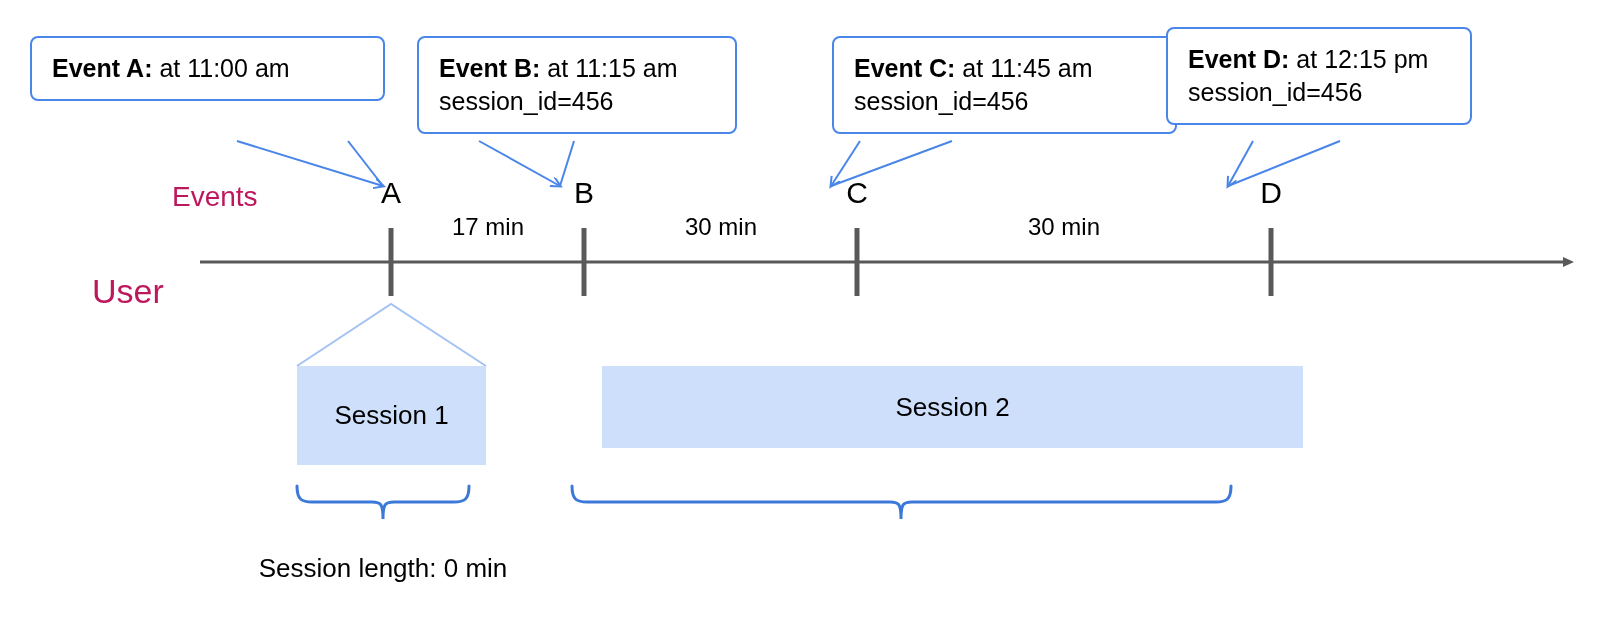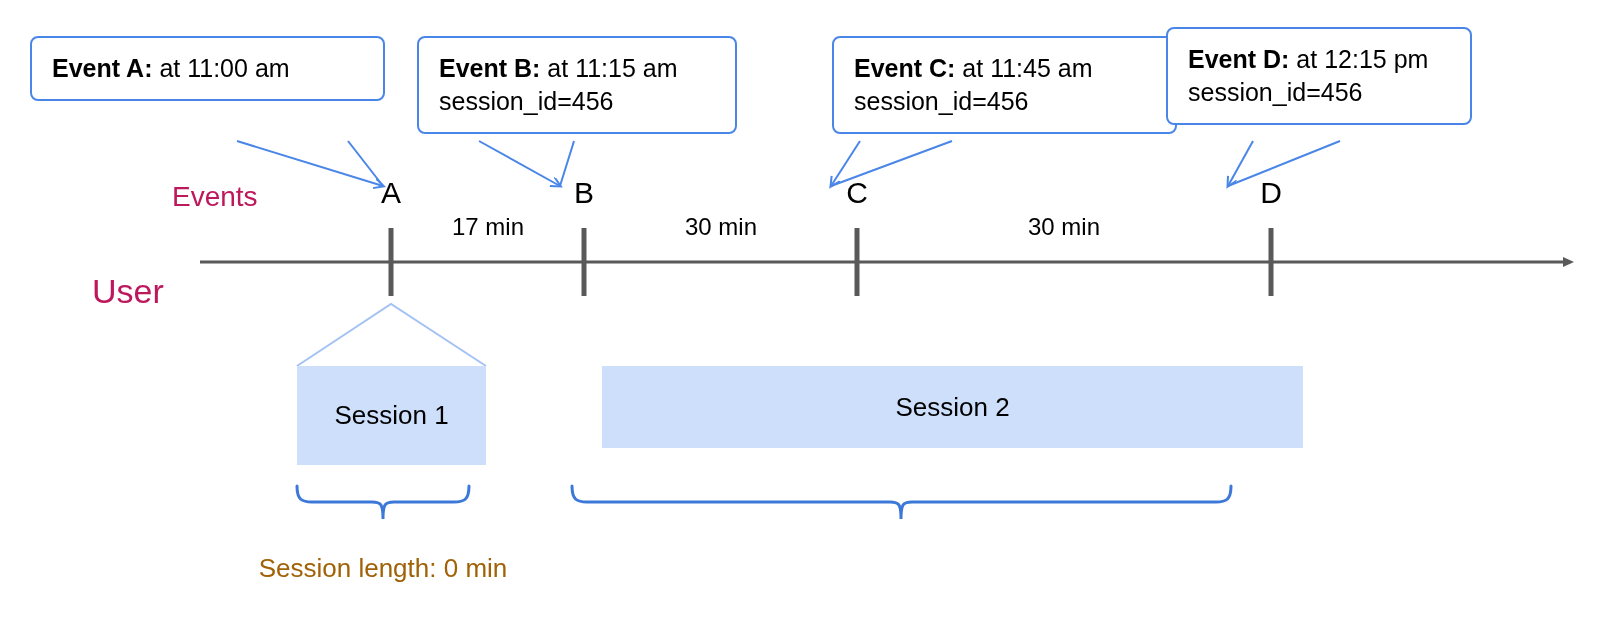--- a/index.html
+++ b/index.html
@@ -89,21 +89,21 @@
   .session-bar span {
     font-size: 26px;
     color: #000000;
     white-space: nowrap;
   }
 
   
   .session-length {
     position: absolute;
     font-size: 26px;
-    color: #a16207;
+    color: #000000;
     text-align: center;
     white-space: nowrap;
   }
 </style>
 </head>
 <body>
 
 <div id="stage">
 
   <svg id="vector-layer" viewBox="0 0 1614 642" xmlns="http://www.w3.org/2000/svg">

